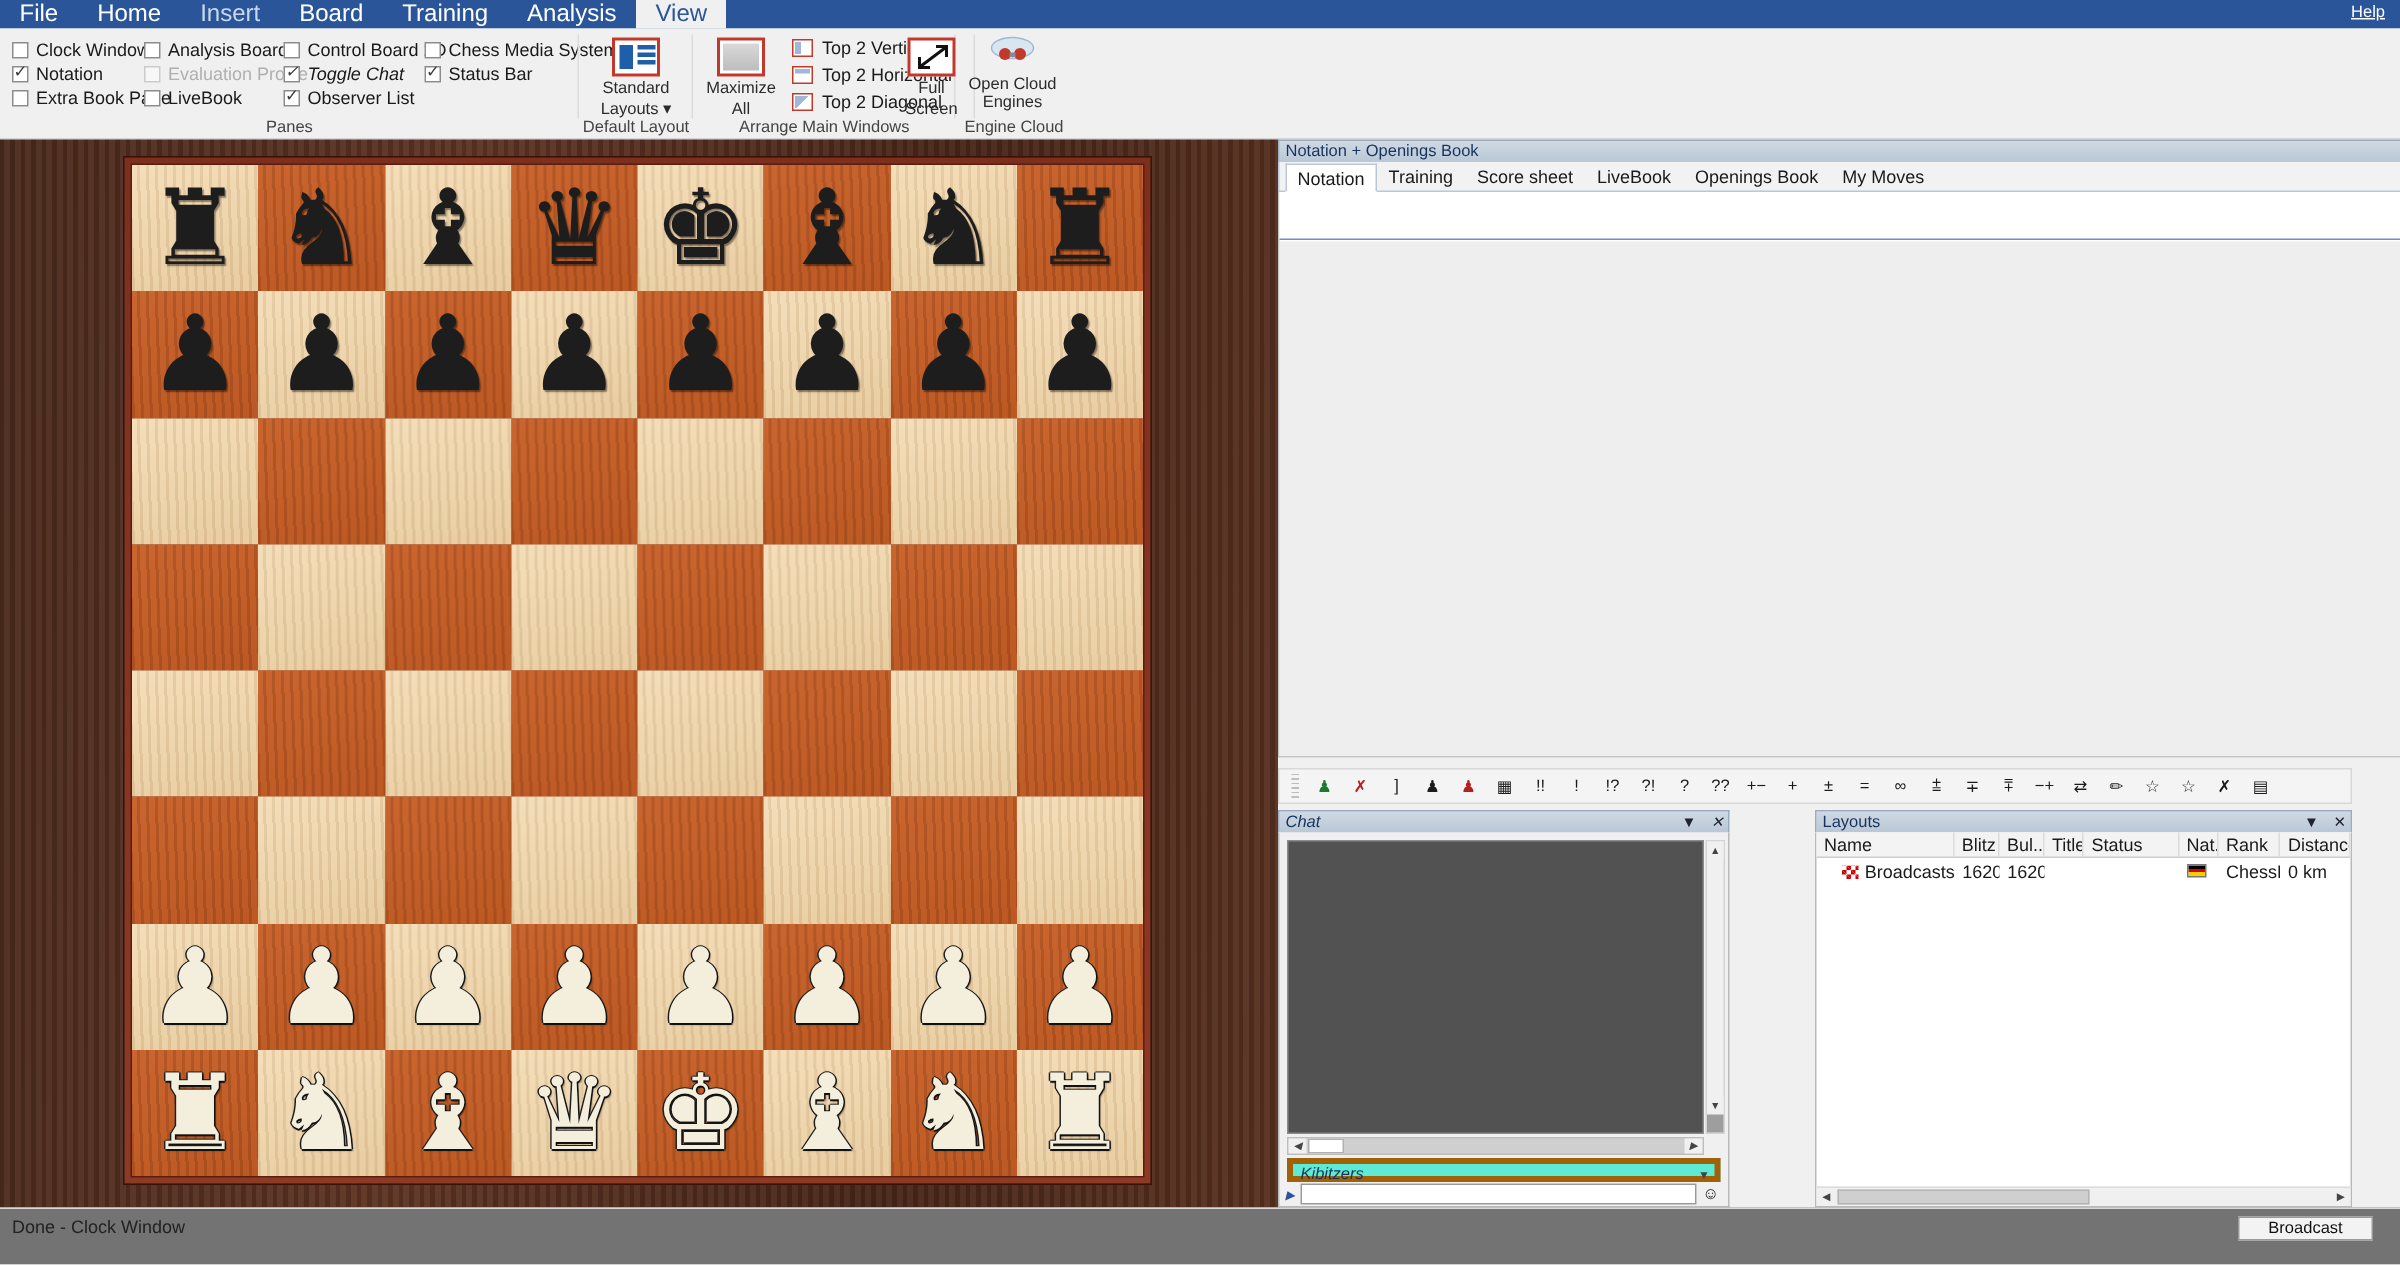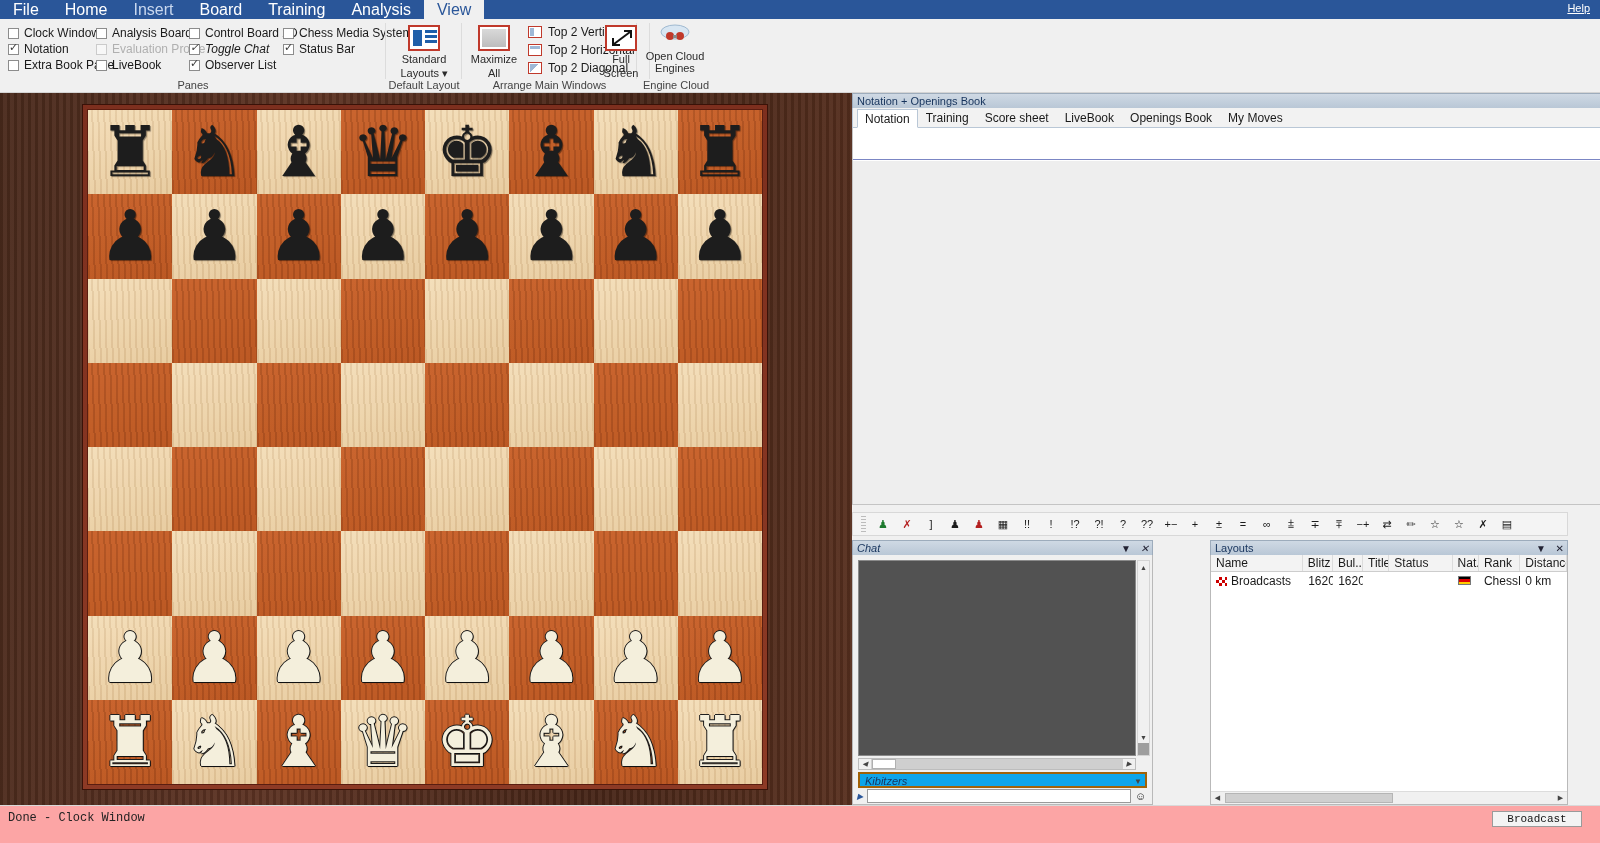--- a/index.html
+++ b/index.html
@@ -172,21 +172,21 @@
   .chat-vs .arr.up{top:0} .chat-vs .arr.dn{bottom:12px}
   .chat-vs .grey{ position:absolute; left:0; right:0; bottom:0; height:12px; background:#9e9e9e;}
   .chat-hs { position:absolute; left:5px; right:16px; bottom:34px; height:12px;
      background:#cfcfcf; border:1px solid #bdbdbd; }
   .chat-hs .arr { position:absolute; top:0; width:12px; height:10px; background:#f0f0f0;
      display:flex; align-items:center; justify-content:center; font-size:7px; color:#444; }
   .chat-hs .arr.l{left:0} .chat-hs .arr.r{right:0}
   .chat-hs .thumb { position:absolute; left:13px; top:0; width:24px; height:10px; background:#fff;
      border:1px solid #b0b0b0;}
   .kib-select { position:absolute; left:5px; right:5px; bottom:16px; height:16px;
-     background:#0ea5e9; border:2px solid #a16207; font-size:11px; color:#16335c;
+     background:#5eead4; border:4px solid #a16207; font-size:11px; color:#16335c;
      line-height:15px; padding-left:5px; }
   .kib-select .cv { position:absolute; right:3px; top:0; font-size:8px; color:#444; }
   .chat-input-row { position:absolute; left:4px; right:4px; bottom:1px; height:14px; display:flex;
      align-items:center; }
   .ci-arrow { width:10px; font-size:8px; color:#2a5699; }
   .ci-field { flex:1; height:14px; background:#fff; border:1px solid #9a9a9a; }
   .ci-emoji { width:15px; height:14px; margin-left:2px;
      display:flex; align-items:center; justify-content:center; font-size:11px; }
 
   
@@ -209,21 +209,21 @@
   .aud-hs { position:absolute; left:0; right:0; bottom:0; height:13px; background:#f0f0f0;
      border-top:1px solid #dcdcdc; }
   .aud-hs .arr { position:absolute; top:0; width:13px; height:12px;
      display:flex; align-items:center; justify-content:center; font-size:7px; color:#444; }
   .aud-hs .arr.l{left:0} .aud-hs .arr.r{right:0}
   .aud-hs .thumb { position:absolute; left:14px; top:1px; width:168px; height:10px;
      background:#cfcfcf; border:1px solid #b5b5b5; }
 
   
   .statusbar { position:absolute; left:0; top:805px; width:1600px; height:38px;
-     background:#fca5a5; border-top:1px solid #d9d9d9;font-family:Liberation Mono, monospace; }
+     background:#737373; border-top:1px solid #d9d9d9; }
   .status-text { position:absolute; left:8px; top:5px; font-size:12px; color:#222; }
   .broadcast-btn { position:absolute; right:18px; top:5px; width:90px; height:16px;
      background:#f3f3f3; border:1px solid #9a9a9a; font-size:11px; color:#111;
      text-align:center; line-height:15px; }
 </style>
 </head>
 <body>
 
 <div id="app">
 
@@ -596,21 +596,21 @@
             <div style="width: 38px;">Blitz</div>
             <div style="width: 38px;">Bul...</div>
             <div style="width: 33px;">Title</div>
             <div style="width: 82px;">Status</div>
             <div style="width: 33px;">Nat...</div>
             <div style="width: 53px;">Rank</div>
             <div style="width: 60px;">Distance</div>
           </div>
         <div id="aud-rows">
             <div class="aud-row">
-              <div style="width: 120px;"><span class="chkflag"></span>Broadcasts</div>
+              <div style="width: 120px; text-align: right;"><span class="chkflag"></span>Broadcasts</div>
               <div style="width: 38px;">1620</div>
               <div style="width: 38px;">1620</div>
               <div style="width: 33px;"></div>
               <div style="width: 82px;"></div>
               <div style="width: 33px;"><span class="flagicon"></span></div>
               <div style="width: 53px;">ChessBa:</div>
               <div style="width: 60px;">0 km</div>
             </div>
           </div>
         <div class="aud-hs">

